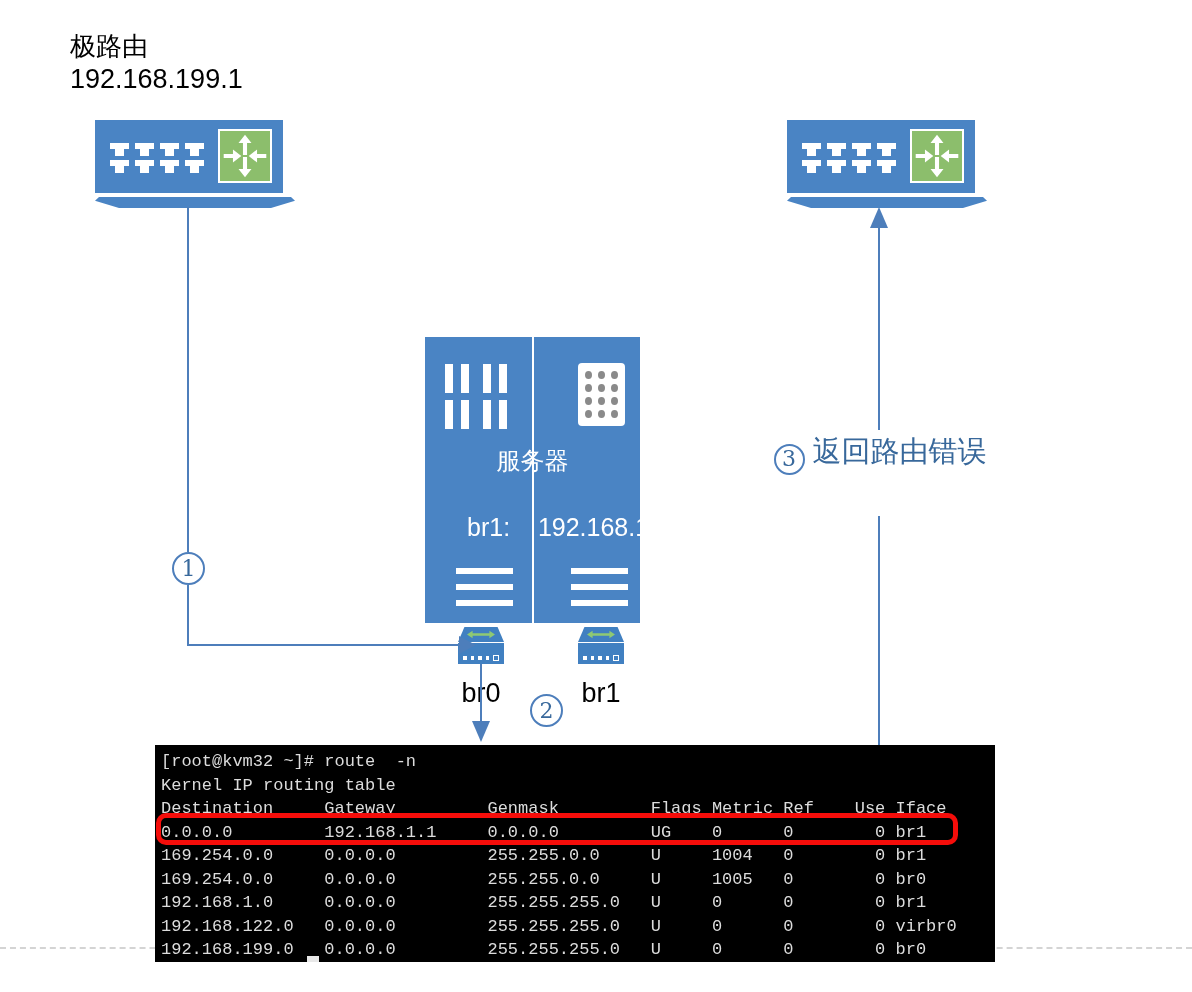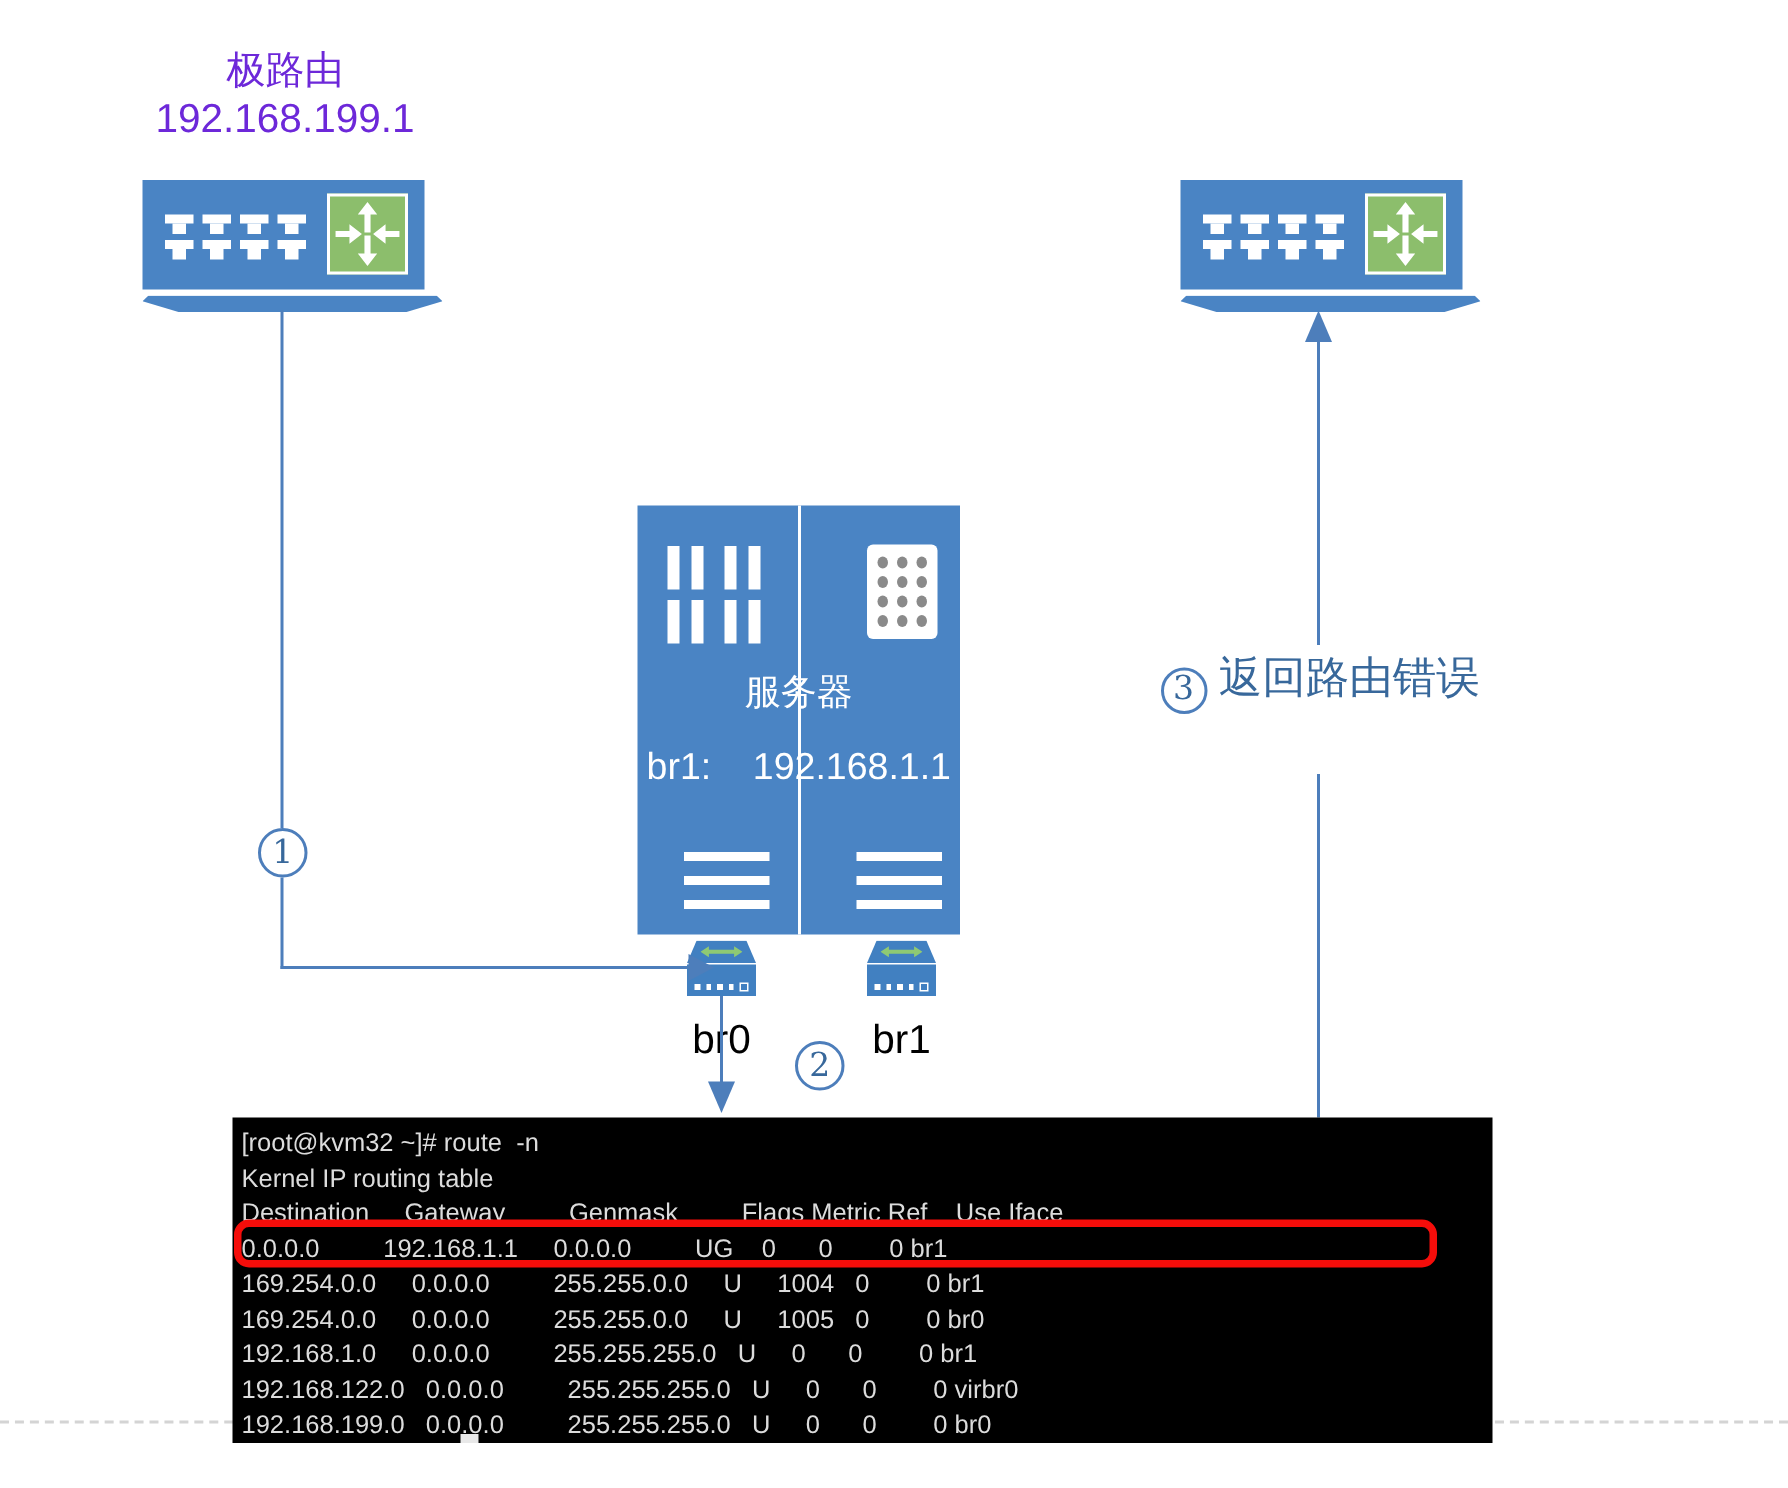--- a/index.html
+++ b/index.html
@@ -3,21 +3,21 @@
 <meta charset="utf-8">
 <style>
   * { box-sizing: border-box; }
   html,body { margin:0; padding:0; background:#fff; }
   .canvas {
     position:relative; width:1192px; height:992px; overflow:hidden;
     background:#fff; font-family:"Liberation Sans", sans-serif;
   }
 
   
-  .node-label { position:absolute; text-align:center; color:#6d28d9; line-height:33px; }
+  .node-label { position:absolute; text-align:left; color:#000000; line-height:33px; }
   .node-label .nm { font-size:26px; }
   .node-label .ip { font-size:27px; }
 
   
   .router { position:absolute; width:188px; }
   .r-body { position:relative; width:188px; height:73px; background:#4A84C4; }
   .ports { position:absolute; left:15px; top:23px; width:100px; display:flex; flex-wrap:wrap; row-gap:4px; column-gap:6px; }
   .port { position:relative; width:19px; height:13px; }
   .port::before { content:''; position:absolute; left:0; top:0; width:19px; height:6px; background:#fff; }
   .port::after  { content:''; position:absolute; left:5px; top:6px; width:9px; height:7px; background:#fff; }
@@ -31,21 +31,21 @@
   .srv-divider { position:absolute; left:calc(50% - 1px); top:0; width:2px; height:100%; background:#fff; }
   .sbars { position:absolute; left:20px; top:27px; width:90px; }
   .sbar-row { display:flex; height:29px; margin-bottom:7px; }
   .sbar { width:8px; height:29px; background:#fff; }
   .mr-s { margin-right:8px; } .mr-l { margin-right:14px; }
   .sdots { position:absolute; left:153px; top:26px; width:47px; height:63px; background:#fff; border-radius:4px;
            display:grid; grid-template-columns:repeat(3,1fr); place-items:center; padding:5px 4px; }
   .sdot { width:7px; height:8px; border-radius:50%; background:#8A8A8A; }
   .srv-name { position:absolute; left:0; top:108px; width:100%; text-align:center; font-size:24px; }
   .srv-line { position:absolute; left:0; width:100%; text-align:center; font-size:25px; white-space:pre; }
-  .srv-br0 { top:143px; } .srv-br1 { top:160px; }
+  .srv-br0 { top:143px; } .srv-br1 { top:176px;margin-left:36px; }
   .hbar { position:absolute; width:57px; height:6px; background:#fff; }
 
   
   .sw { position:absolute; width:46px; height:37px; }
   .sw-top { position:absolute; left:0; top:0; width:46px; height:15px; background:#4180C1;
             clip-path:polygon(14% 0,86% 0,100% 100%,0 100%); }
   .sw-top svg { position:absolute; left:9px; top:2px; }
   .sw-front { position:absolute; left:0; top:16px; width:46px; height:21px; background:#4180C1; }
   .sw-dots { position:absolute; left:5px; bottom:3px; width:36px; display:flex; align-items:center; gap:4px; }
   .sw-dot { width:4px; height:4px; background:#fff; }
@@ -65,21 +65,21 @@
           display:flex; align-items:center; justify-content:center;
           font-family:"DejaVu Serif","Liberation Serif",serif; font-size:22px; color:#38689B; }
   .circ-inline { position:static; display:inline-flex; width:31px; height:31px; vertical-align:-5px; margin-right:8px; }
 
   
   .step3-text { position:absolute; left:748px; top:430px; width:264px; text-align:center; background:#fff;
                 font-family:"DejaVu Serif","Liberation Serif",serif; font-size:29px; line-height:42px; color:#38689B; }
 
   
   .terminal { position:absolute; left:155px; top:745px; width:840px; height:217px; background:#000; z-index:3; }
-  .terminal pre { margin:0; padding:5px 0 0 6px; font-family:Liberation Sans, sans-serif;
+  .terminal pre { margin:0; padding:5px 0 0 6px; font-family:Liberation Mono, monospace;
                   font-size:17px; line-height:23.5px; color:#DCDCDC;border-radius:23px; }
   .hl-box { position:absolute; left:1px; top:68px; width:802px; height:32px;
             border:5px solid #F50D0A; border-radius:10px; pointer-events:none; }
   .cursor { position:absolute; left:152px; top:211px; width:12px; height:6px; background:#E8E8E8; }
 
   
   .guide { position:absolute; left:0; top:947px; width:1192px; border-top:2px dashed #D4D4D4; z-index:1; }
 </style>
 </head>
 <body>

